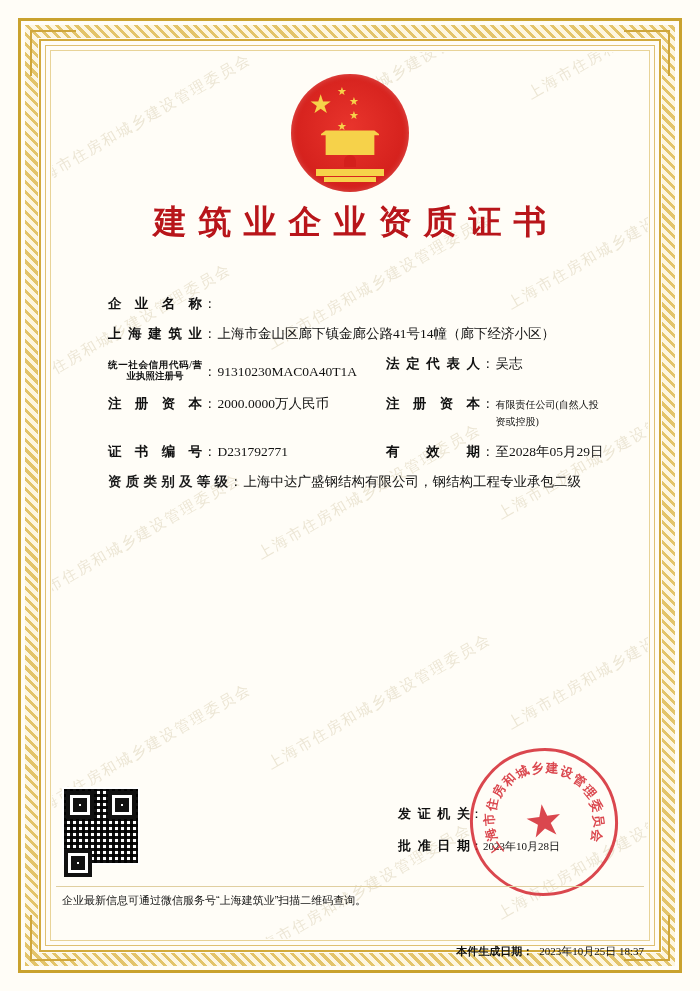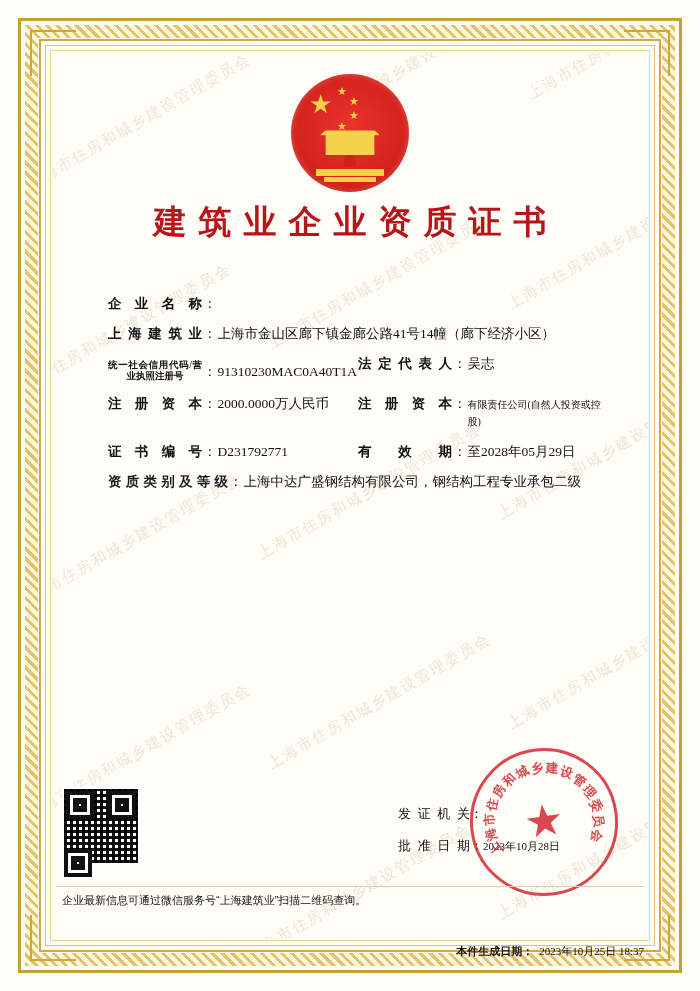--- a/index.html
+++ b/index.html
@@ -195,21 +195,21 @@
     font-weight: bold;
   }
   .colon { margin: 0 1px 0 1px; }
   .val {
     flex: 1;
     font-size: 13.5px;
     color: #111;
   }
   .val.small { font-size: 10px; }
   .half-left { display: flex; align-items: center; width: 250px; }
-  .half-right { display: flex; align-items: baseline; flex: 1; }
+  .half-right { display: flex; align-items: baseline; flex: 1; margin-left: 28px; }
   .lbl-wide {
     width: 120px;
     flex: 0 0 120px;
     font-weight: bold;
     text-align: justify;
     text-align-last: justify;
   }
 
   
   .qr {
@@ -247,21 +247,21 @@
     position: absolute;
     left: 398px;
     top: 805px;
     font-size: 13px;
     color: #111;
   }
   .issuer .row2 { display: flex; align-items: baseline; margin-bottom: 14px; }
   .issuer .lbl3 {
     width: 72px; flex: 0 0 72px;
     text-align: justify; text-align-last: justify;
-    font-weight: normal;
+    font-weight: bold;
   }
   .issuer .val3 { font-size: 11px; }
 
   
   .seal {
     position: absolute;
     left: 470px;
     top: 748px;
     width: 142px; height: 142px;
     border-radius: 50%;

